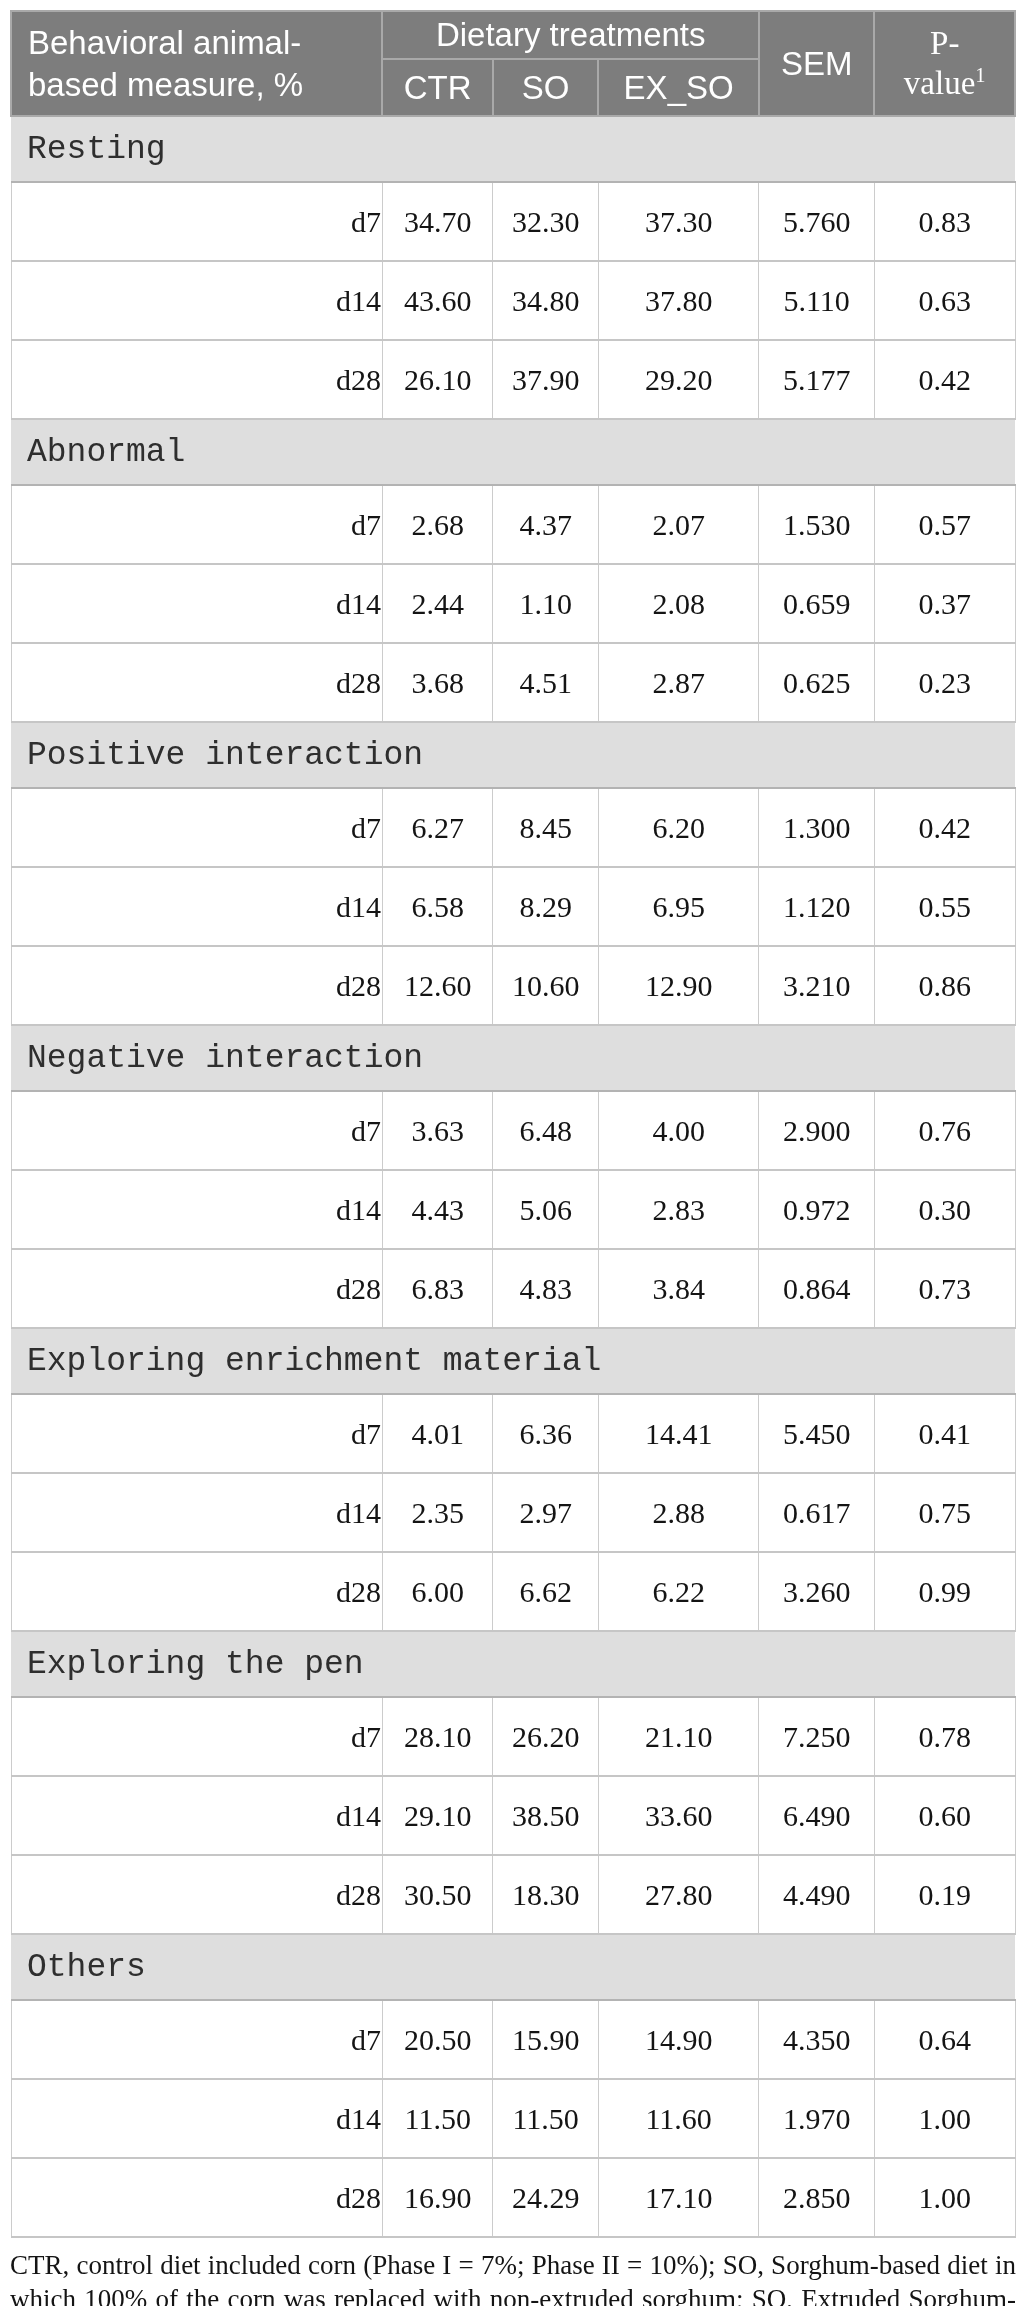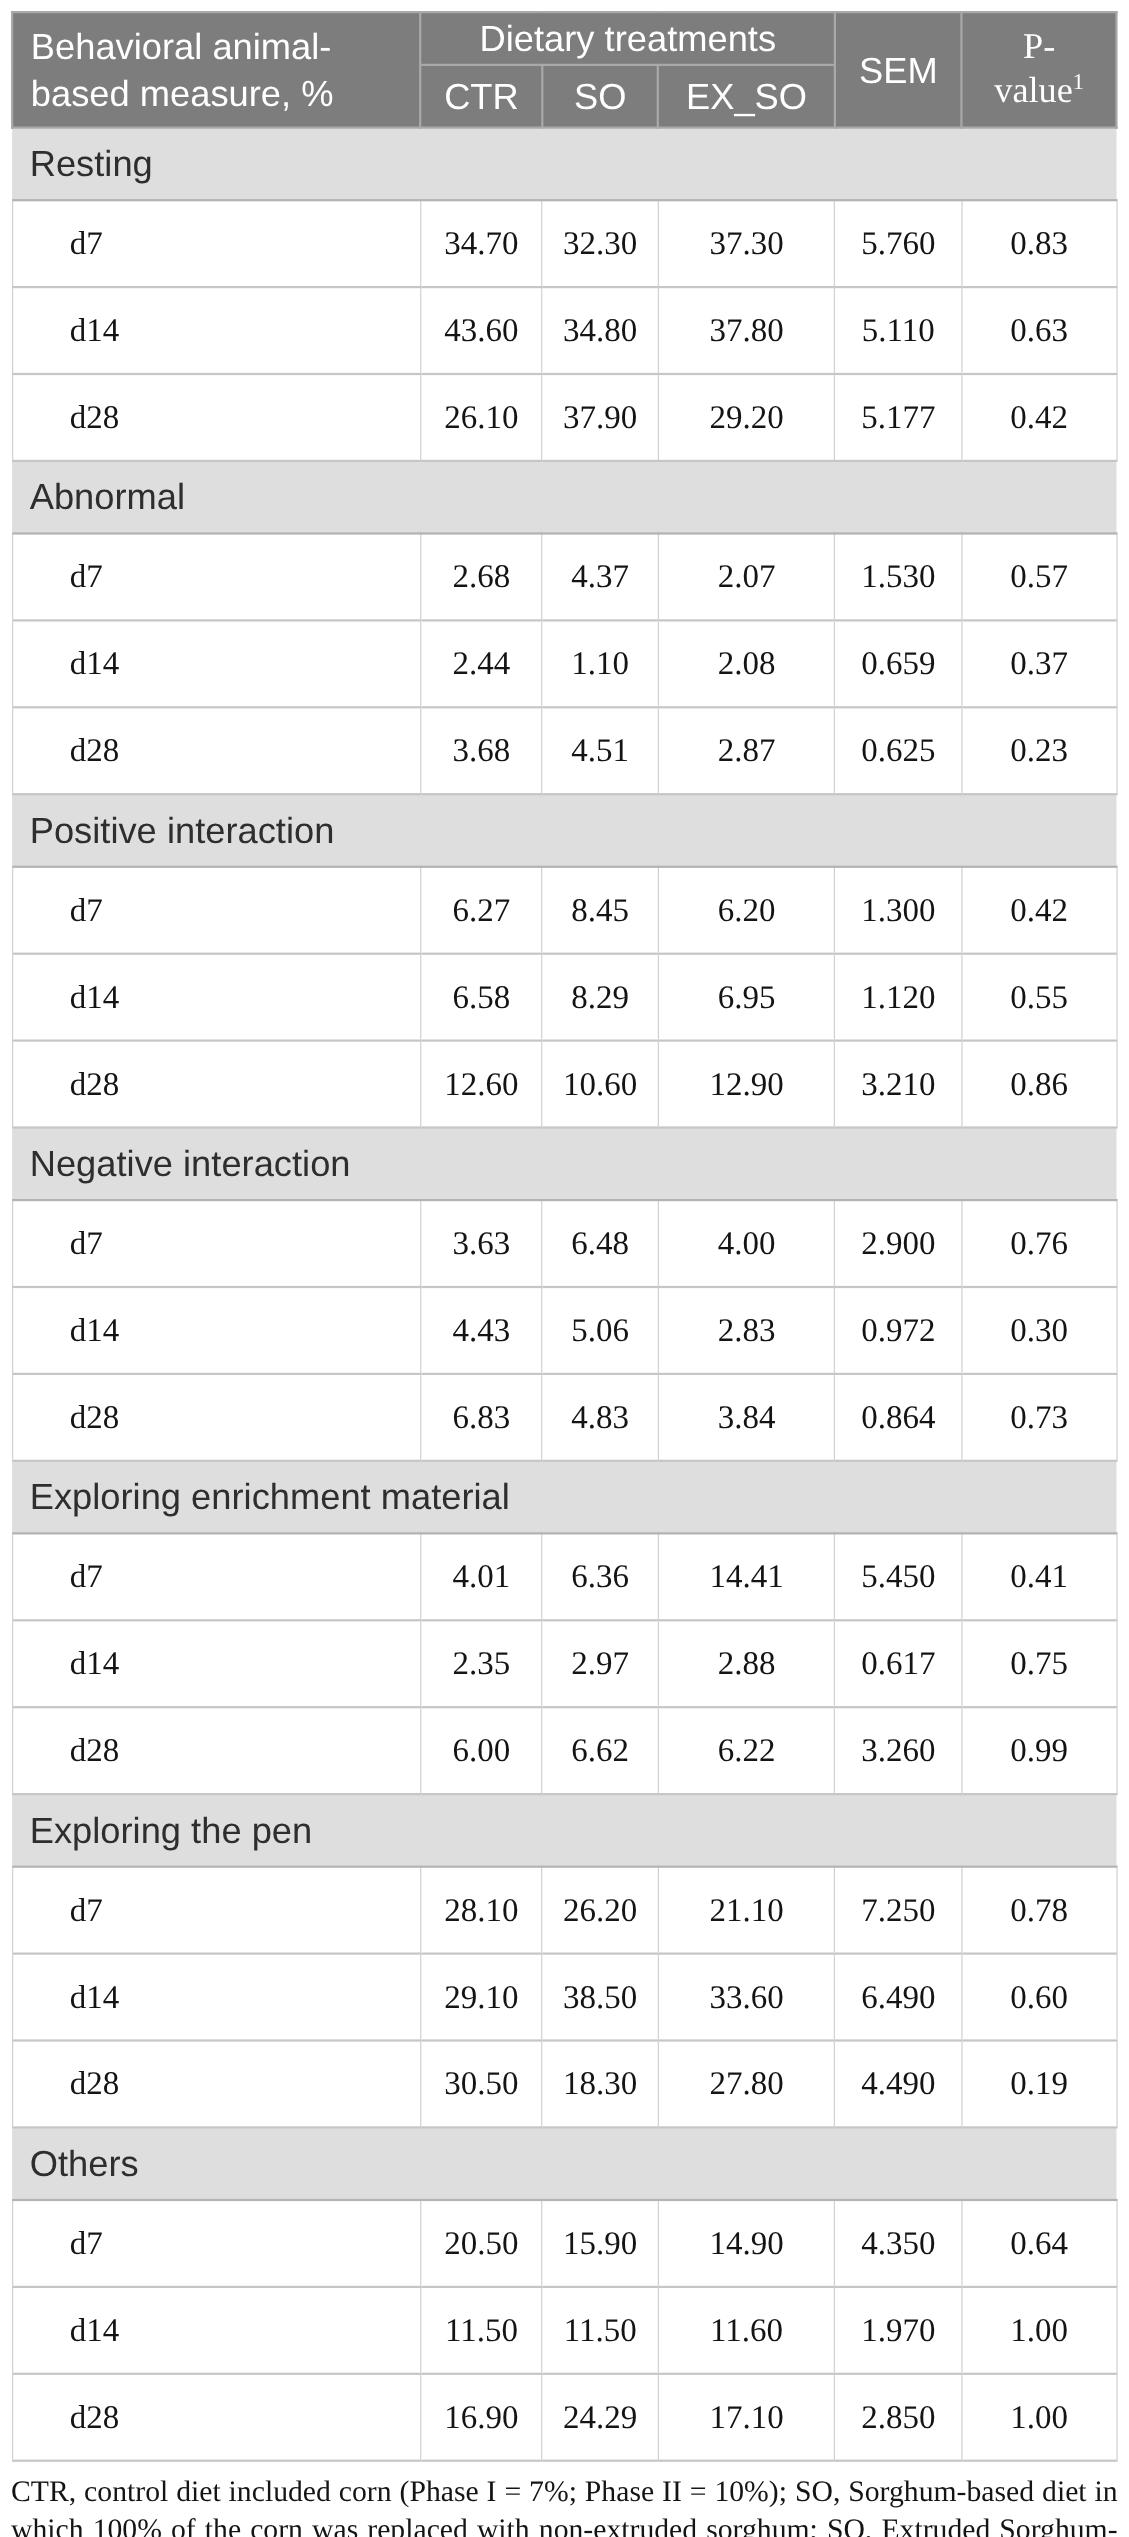--- a/index.html
+++ b/index.html
@@ -51,42 +51,42 @@
     line-height: 0;
   }
   
   tbody td {
     font-size: 30px;
     color: #141414;
     vertical-align: middle;
   }
   tr.section-row td {
     background: #dedede;
-    font-family: Liberation Sans, sans-serif;
+    font-family: Liberation Mono, monospace;
     font-size: 33px;
     color: #2e2e2e;
     text-align: left;
     padding-left: 16px;
     height: 62px;
     border-top: 2px solid #b3b3b3;
     border-bottom: 2px solid #b3b3b3;
   }
   tr.data-row td {
     background: #ffffff;
     font-family: "Liberation Serif", "DejaVu Serif", serif;
     text-align: center;
     height: 75px;
     border-left: 1px solid #cccccc;
     border-right: 1px solid #cccccc;
     border-top: 2px solid #c6c6c6;
     border-bottom: 2px solid #c6c6c6;
   }
   tr.data-row td.rowlabel {
-    text-align: left;
-    padding-left: 52px;
+    text-align: right;
+    padding-left: 32px;
   }
   
   .footnotes {
     width: 1006px;
     margin-top: 10px;
     font-family: "Liberation Serif", "DejaVu Serif", serif;
     font-size: 27px;
     line-height: 34px;
     color: #141414;
   }

